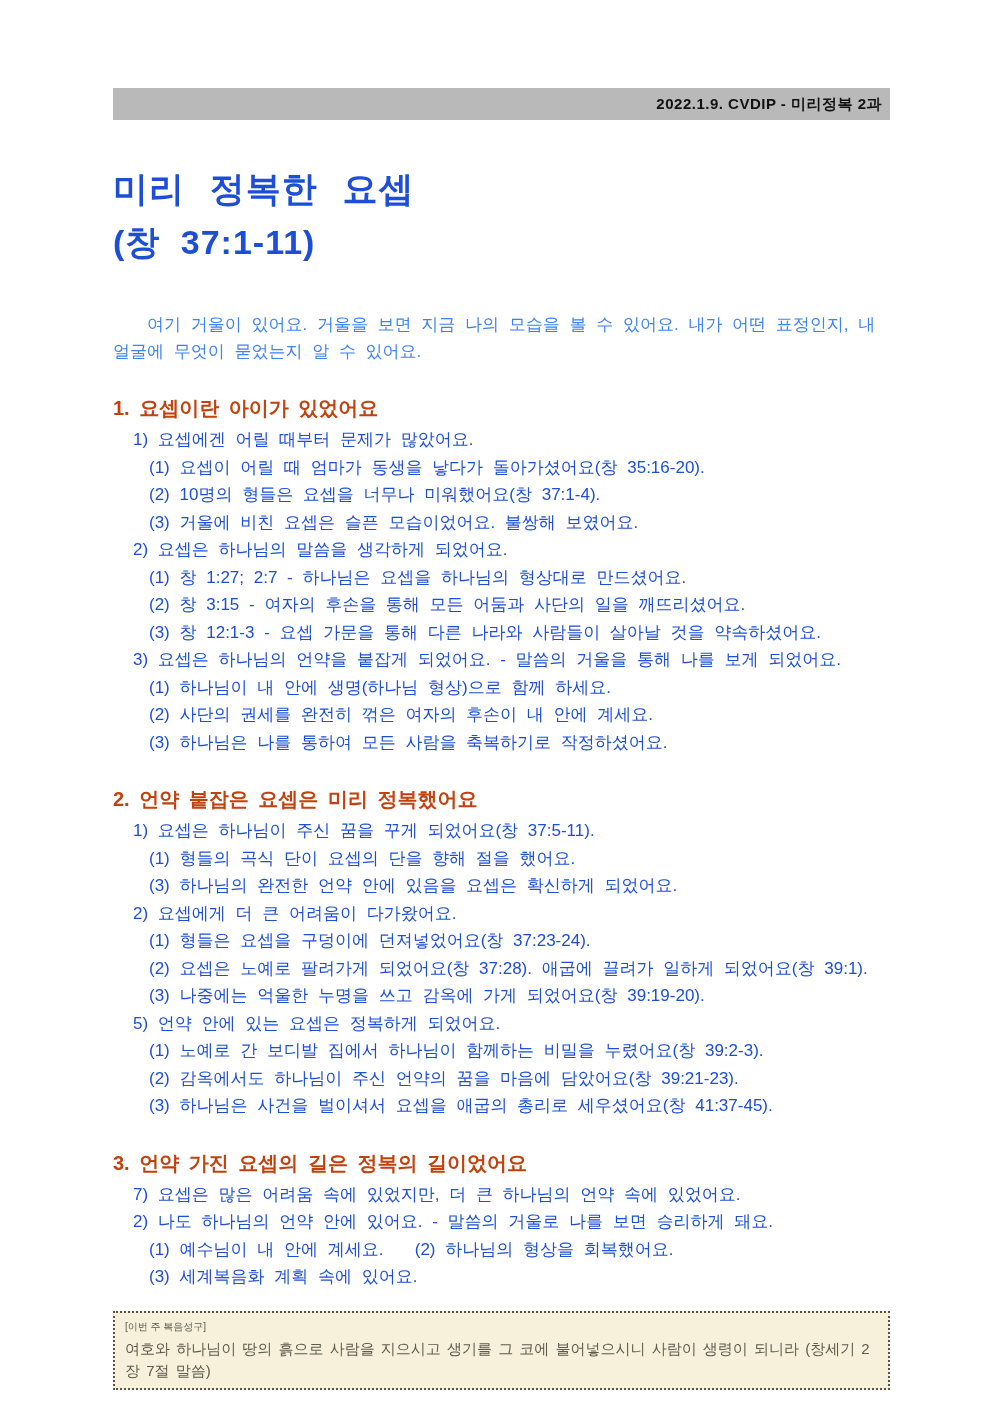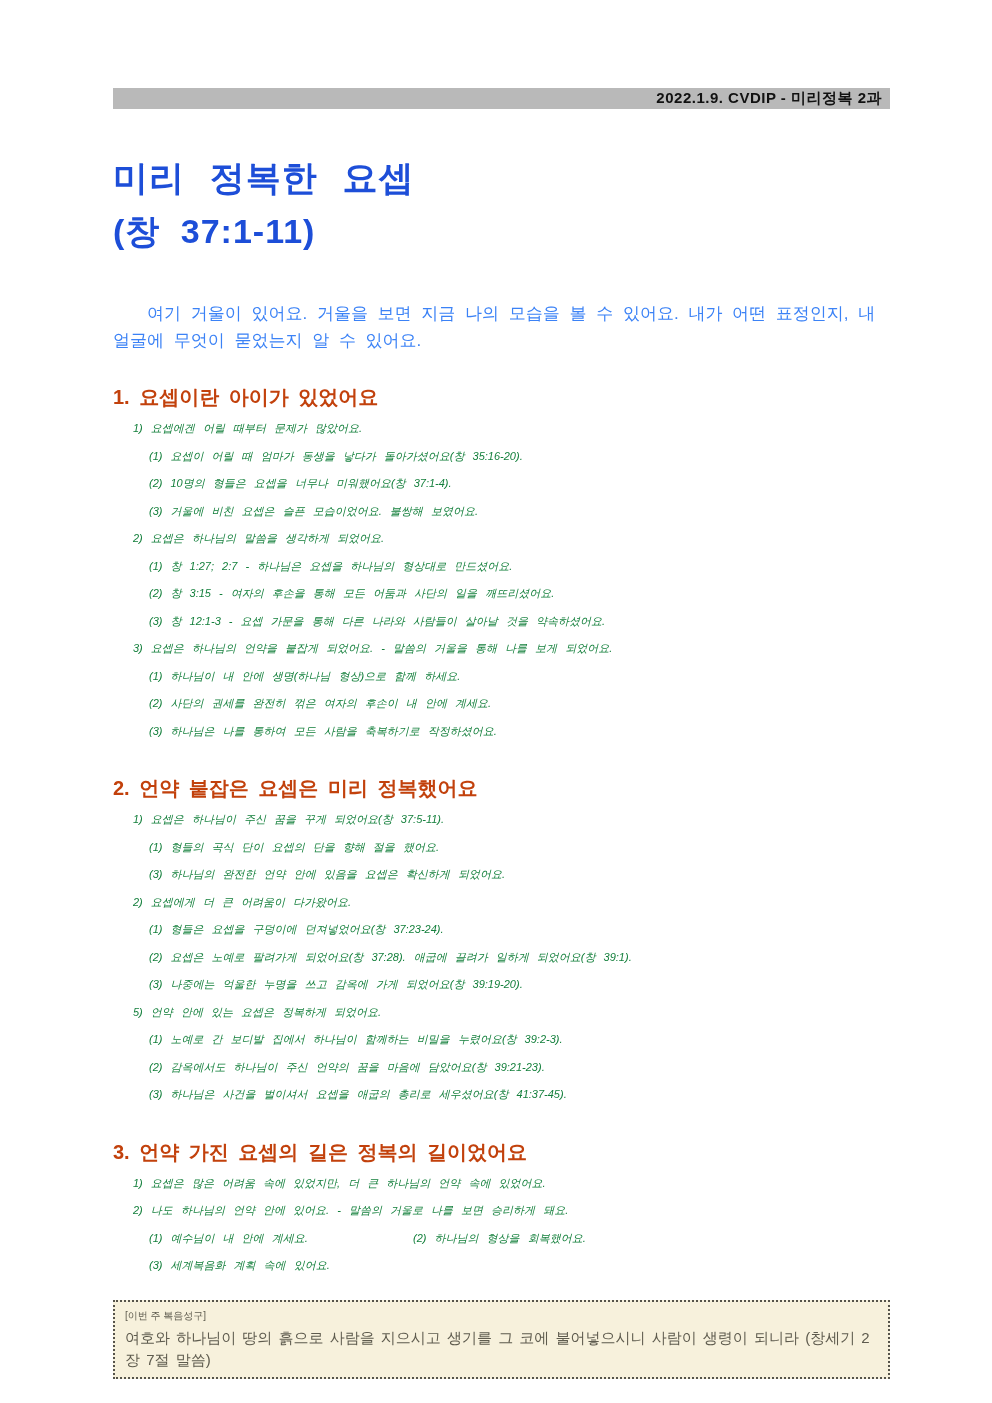--- a/index.html
+++ b/index.html
@@ -9,21 +9,21 @@
     height: 1403px;
     font-family: "Liberation Sans", sans-serif;
     color: #333333;
     overflow: hidden;
   }
   .content {
     padding: 88px 102px 0 113px;
   }
   
   .topbar {
-    height: 21px;
+    height: 32px;
     background: #b9b9b9;
     display: flex;
     align-items: center;
     justify-content: flex-end;
     padding-right: 8px;
     font-size: 15px;
     font-weight: bold;
     color: #111111;
     letter-spacing: 0.5px;
   }
@@ -61,25 +61,24 @@
   .section { margin-top: 30px; }
   .section-heading {
     font-size: 20px;
     font-weight: bold;
     color: #c2410c;
     line-height: 26px;
     margin-bottom: 5px;
     word-spacing: 4px;
   }
   .item {
-    font-size: 11px;
+    font-size: 17px;
     line-height: 27.5px;
     word-spacing: 5px;
-    color: #15803d;
-    font-style: italic;
+    color: #1d4ed8;
   }
   .l1 { padding-left: 20px; }
   .l2 { padding-left: 36px; }
   .cols .col1 { display: inline-block; width: 256px; }
   
   .verse-box {
     margin-top: 20px;
     border: 2px dotted #55534a;
     background: #f7f1dc;
     padding: 3px 10px 6px 10px;
@@ -137,21 +136,21 @@
     <p class="item l2">(2) 요셉은 노예로 팔려가게 되었어요(창 37:28). 애굽에 끌려가 일하게 되었어요(창 39:1).</p>
     <p class="item l2">(3) 나중에는 억울한 누명을 쓰고 감옥에 가게 되었어요(창 39:19-20).</p>
     <p class="item l1">5) 언약 안에 있는 요셉은 정복하게 되었어요.</p>
     <p class="item l2">(1) 노예로 간 보디발 집에서 하나님이 함께하는 비밀을 누렸어요(창 39:2-3).</p>
     <p class="item l2">(2) 감옥에서도 하나님이 주신 언약의 꿈을 마음에 담았어요(창 39:21-23).</p>
     <p class="item l2">(3) 하나님은 사건을 벌이셔서 요셉을 애굽의 총리로 세우셨어요(창 41:37-45).</p>
   </div>
 
   <div class="section">
     <div class="section-heading">3. 언약 가진 요셉의 길은 정복의 길이었어요</div>
-    <p class="item l1">1) 요셉은 많은 어려움 속에 있었지만, 더 큰 하나님의 언약 속에 있었어요.</p>
+    <p class="item l1">7) 요셉은 많은 어려움 속에 있었지만, 더 큰 하나님의 언약 속에 있었어요.</p>
     <p class="item l1">2) 나도 하나님의 언약 안에 있어요. - 말씀의 거울로 나를 보면 승리하게 돼요.</p>
     <p class="item l2 cols">
       <span class="col1">(1) 예수님이 내 안에 계세요.</span>
       <span class="col2">(2) 하나님의 형상을 회복했어요.</span>
     </p>
     <p class="item l2">(3) 세계복음화 계획 속에 있어요.</p>
   </div>
 
   <div class="verse-box">
     <div class="verse-label">[이번 주 복음성구]</div>

